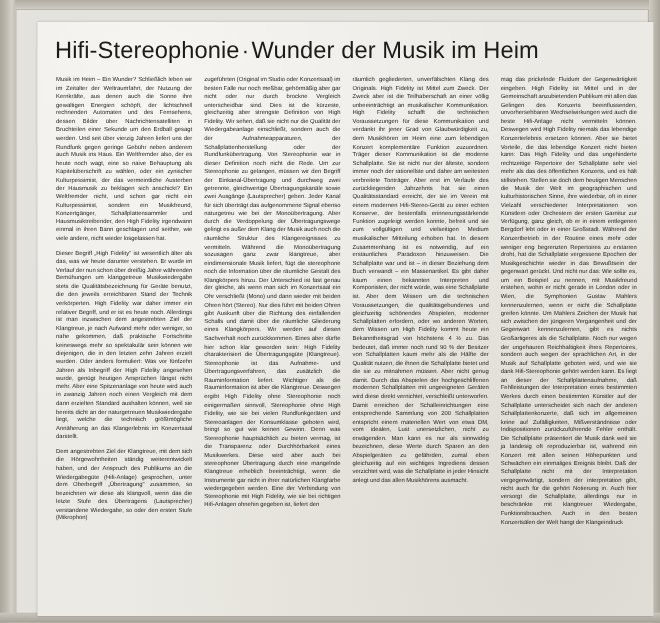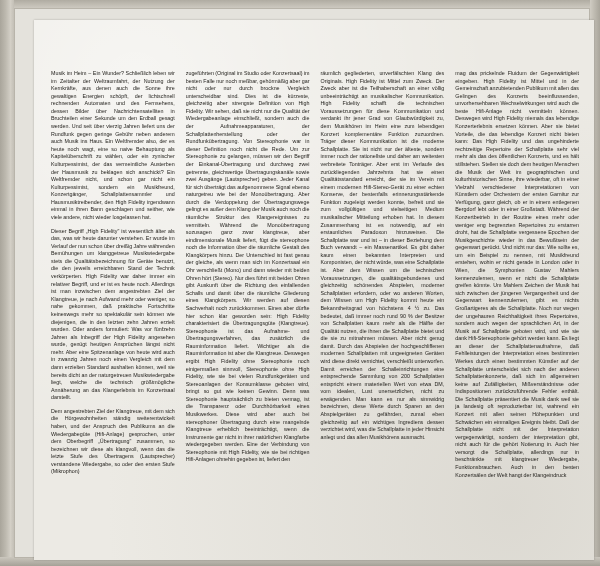--- a/index.html
+++ b/index.html
@@ -114,20 +114,23 @@
 
 <div class="sleeve">
   <div class="edge-top"></div>
   <div class="edge-left"></div>
   <div class="edge-right"></div>
   <div class="edge-bottom"></div>
 
   <div class="sleeve-inner">
     <div class="paper">
 
+      <div class="title">
+        <span>Hifi-Stereophonie</span><span class="dot">·</span><span>Wunder der Musik im Heim</span>
+      </div>
 
       <div class="columns">
 
         <div class="col">
           <p>Musik im Heim – Ein Wunder? Schließlich leben wir im Zeitalter der Weltraumfahrt, der Nutzung der Kernkräfte, aus denen auch die Sonne ihre gewaltigen Energien schöpft, der lichtschnell rechnenden Automaten und des Fernsehens, dessen Bilder über Nachrichtensatelliten in Bruchteilen einer Sekunde um den Erdball gesagt werden. Und seit über vierzig Jahren liefert uns der Rundfunk gegen geringe Gebühr neben anderem auch Musik ins Haus. Ein Weltfremder also, der es heute noch wagt, eine so naive Behauptung als Kapitelüberschrift zu wählen, oder ein zynischer Kulturpessimist, der das vermeintliche Austerben der Hausmusik zu beklagen sich anschickt? Ein Weltfremder nicht, und schon gar nicht ein Kulturpessimist, sondern ein Musikfreund, Konzertgänger, Schallplattensammler und Hausmusiktreibender, den High Fidelity irgendwann einmal in ihren Bann geschlagen und seither, wie viele andere, nicht wieder losgelassen hat.</p>
           <p>Dieser Begriff „High Fidelity" ist wesentlich älter als das, was wir heute darunter verstehen. Er wurde im Verlauf der nun schon über dreißig Jahre währenden Bemühungen um klanggetreue Musikwiedergabe stets die Qualitätsbezeichnung für Geräte benutzt, die den jeweils erreichbaren Stand der Technik verkörperten. High Fidelity war daher immer ein relativer Begriff, und er ist es heute noch. Allerdings ist man inzwischen dem angestrebten Ziel der Klangtreue, je nach Aufwand mehr oder weniger, so nahe gekommen, daß praktische Fortschritte keineswegs mehr so spektakulär sein können wie diejenigen, die in den letzten zehn Jahren erzielt wurden. Oder anders formuliert: Was vor fünfzehn Jahren als Inbegriff der High Fidelity angesehen wurde, genügt heutigen Ansprüchen längst nicht mehr. Aber eine Spitzenanlage von heute wird auch in zwanzig Jahren noch einen Vergleich mit dem dann erzielten Standard aushalten können, weil sie bereits dicht an der naturgetreuen Musikwiedergabe liegt, welche die technisch größtmögliche Annäherung an das Klangerlebnis im Konzertsaal darstellt.</p>
           <p>Dem angestrebten Ziel der Klangtreue, mit dem sich die Hörgewohnheiten ständig weiterentwickelt haben, und der Anspruch des Publikums an die Wiedergabegüte (Hifi-Anlage) gesprochen, unter dem Oberbegriff „Übertragung" zusammen, so bezeichnen wir diese als klangvoll, wenn das die letzte Stufe des Übertragens (Lautsprecher) verstandene Wiedergabe, so oder den ersten Stufe (Mikrophon)</p>
         </div>
 
         <div class="col">

